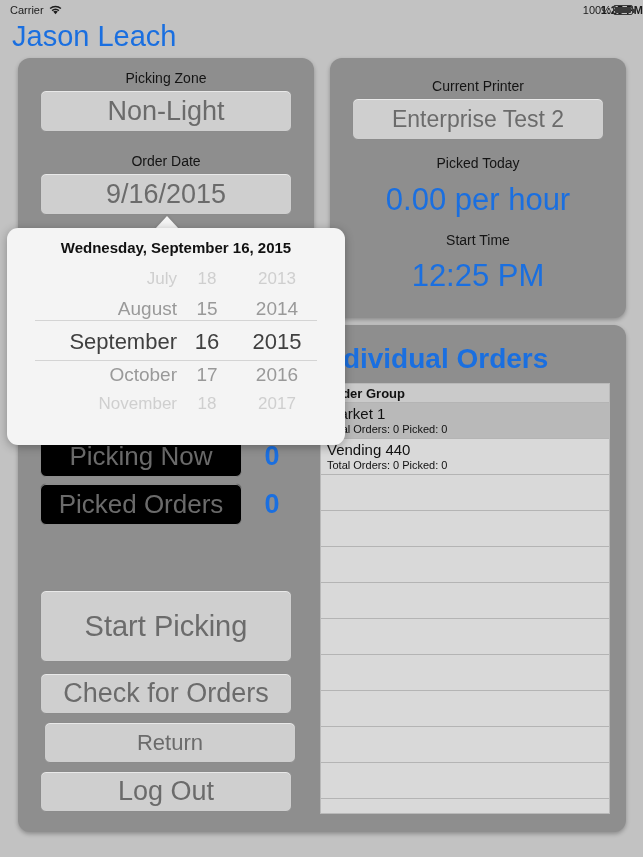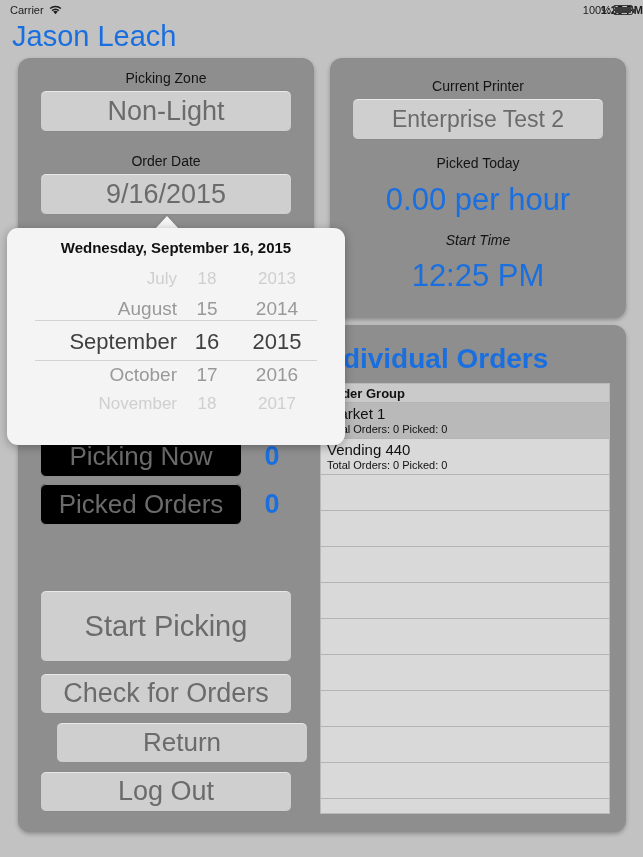--- a/index.html
+++ b/index.html
@@ -72,41 +72,41 @@
   #lbl-picking-zone{ top:12px; }
   #btn-picking-zone{ left:22px; top:32px; width:252px; height:42px; }
   #lbl-order-date{ top:95px; }
   #btn-order-date{ left:22px; top:115px; width:252px; height:42px; }
 
   
   #lbl-current-printer{ top:20px; }
   #btn-current-printer{ left:22px; top:40px; width:252px; height:42px; }
   #lbl-picked-today{ top:97px; }
   #val-picked-today{ top:124px; }
-  #lbl-start-time{ top:174px;font-style:italic; }
+  #lbl-start-time{ top:174px; }
   #val-start-time{ top:200px; }
 
   
   #stats-col{ position:absolute; left:4px; top:0; width:290px; height:507px; }
   .statrow{ position:absolute; left:0; width:290px; height:42px; }
   .statbtn{
     position:absolute; left:18px; top:0; width:202px; height:42px;
     background:#000000; border:1px solid #8c8c8c; border-radius:6px;
     color:#6b6b6b; font-size:26px; display:flex; align-items:center; justify-content:center;
     box-shadow:inset 0 1px 0 rgba(255,255,255,.55); cursor:pointer;
   }
   .statnum{
     position:absolute; left:228px; top:0; width:44px; height:42px;
     color:#1a6fe0; font-size:27px; font-weight:bold;
     display:flex; align-items:center; justify-content:center;
   }
 
   #btn-start-picking   { left:22px; top:265px; width:252px; height:72px; font-size:29px; }
   #btn-check-orders    { left:22px; top:348px; width:252px; height:41px; font-size:27px; }
-  #btn-return          { left:38px; top:397px; width:252px; height:41px; font-size:26px; }
+  #btn-return          { left:26px; top:397px; width:252px; height:41px; font-size:22px; }
   #btn-logout          { left:22px; top:446px; width:252px; height:41px; font-size:27px; }
 
   
   #orders-title{
     position:absolute; left:300px; top:17px; width:300px; height:34px;
     font-size:28px; font-weight:bold; color:#1a6fe0; line-height:34px;
   }
   #orders-table{
     position:absolute; left:302px; top:58px; width:290px; height:431px;
     background:#d9d9d9; border:1px solid #b9b9b9; overflow:hidden;

